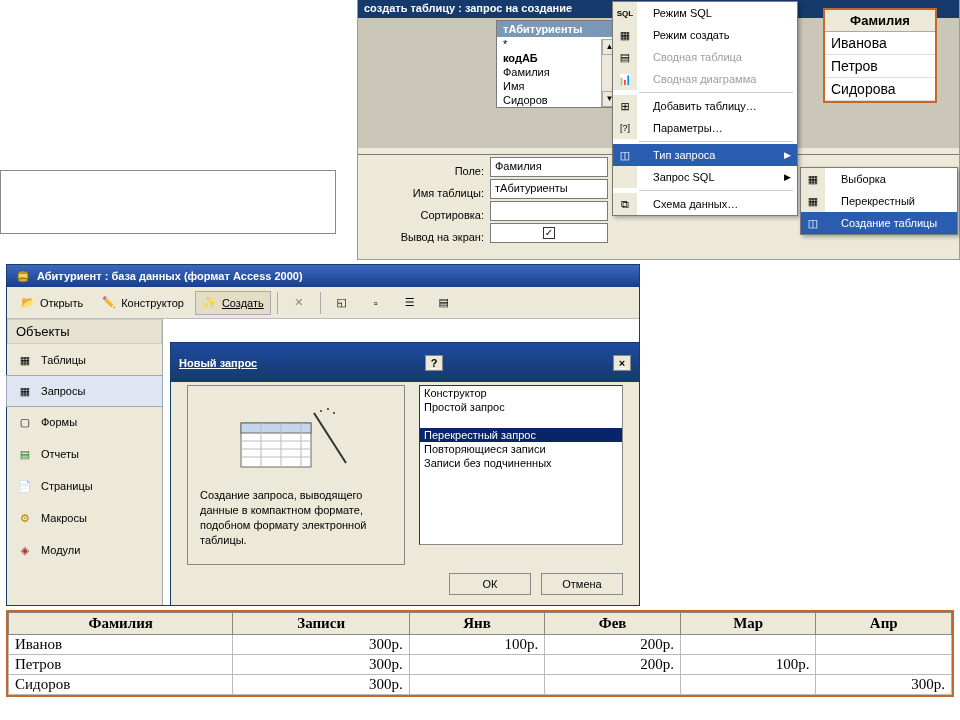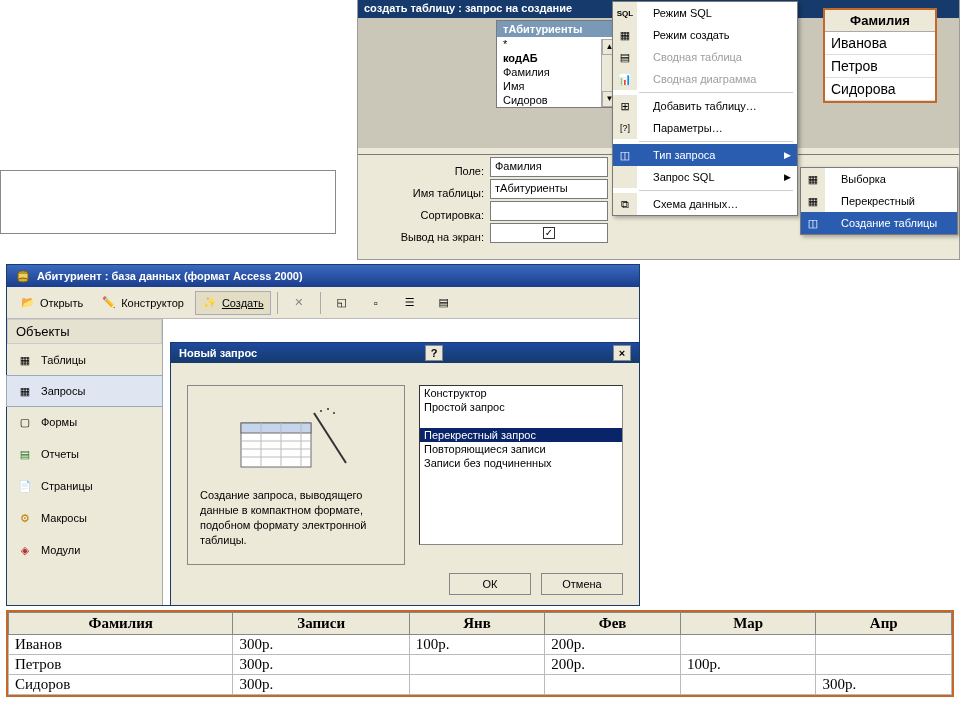--- a/index.html
+++ b/index.html
@@ -127,22 +127,22 @@
 
   
   .dlg {
     position:absolute; left:170px; top:342px;
     width:470px; height:264px;
     background:#ece9d8; border:1px solid #153a6b;
     z-index:20;
   }
   .dlg-titlebar {
     background: linear-gradient(#1e4aa0,#153a6b);
-    color:#fff; font-weight:bold; padding:4px 8px; height:20px;
-    display:flex; align-items:center;
+    color:#fff; font-weight:bold; padding:4px 8px; height:39px;
+    display:flex; align-items:center;text-decoration:underline;
   }
   .dlg-x { margin-left:auto; width:18px; height:16px; background:#ece9d8; color:#000; border:1px solid #888; text-align:center; line-height:14px; font-weight:bold; }
   .dlg-help { width:18px; height:16px; background:#ece9d8; color:#000; border:1px solid #888; text-align:center; line-height:14px; font-weight:bold; margin-right:2px;}
   .dlg-body { position:absolute; top:22px; left:0; right:0; bottom:0; }
   .dlg-preview {
     position:absolute; left:16px; top:20px;
     width:218px; height:180px;
     border:1px solid #888; background:#ece9d8; padding:12px;
   }
   .dlg-preview-img { width:100%; height:80px; display:flex; align-items:center; justify-content:center; }
@@ -160,21 +160,21 @@
 
   
   .result {
     position:absolute; left:6px; top:610px;
     width:948px;
     border:2px solid #c46829;
   }
   .result table { width:100%; border-collapse:collapse; background:#fff; }
   .result th { background:#ece9d8; border:1px solid #888; padding:2px 6px; font-family:"Times New Roman",serif; font-size:15px; font-weight:bold; }
   .result td { border:1px solid #bbb; padding:1px 6px; font-family:"Times New Roman",serif; font-size:15px; height:20px; }
-  .result td.num { text-align:left; }
+  .result td.num { text-align:right; }
 </style>
 </head>
 <body>
 
 <div class="rgrid">
   <div class="rgrid-h">Фамилия</div>
   <div class="rgrid-c">Иванова</div>
   <div class="rgrid-c">Петров</div>
   <div class="rgrid-c">Сидорова</div>
 </div>

